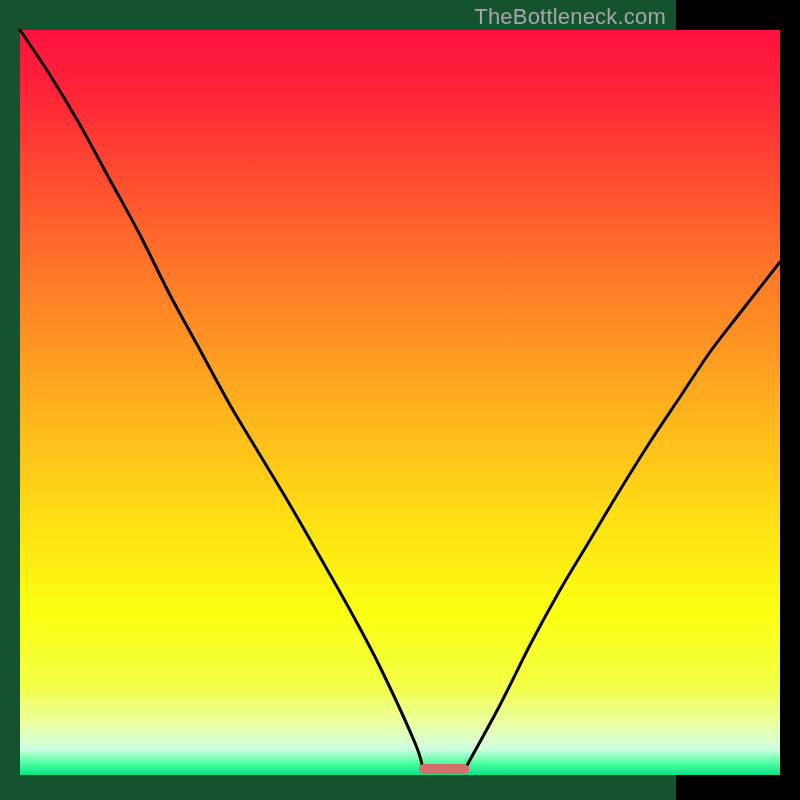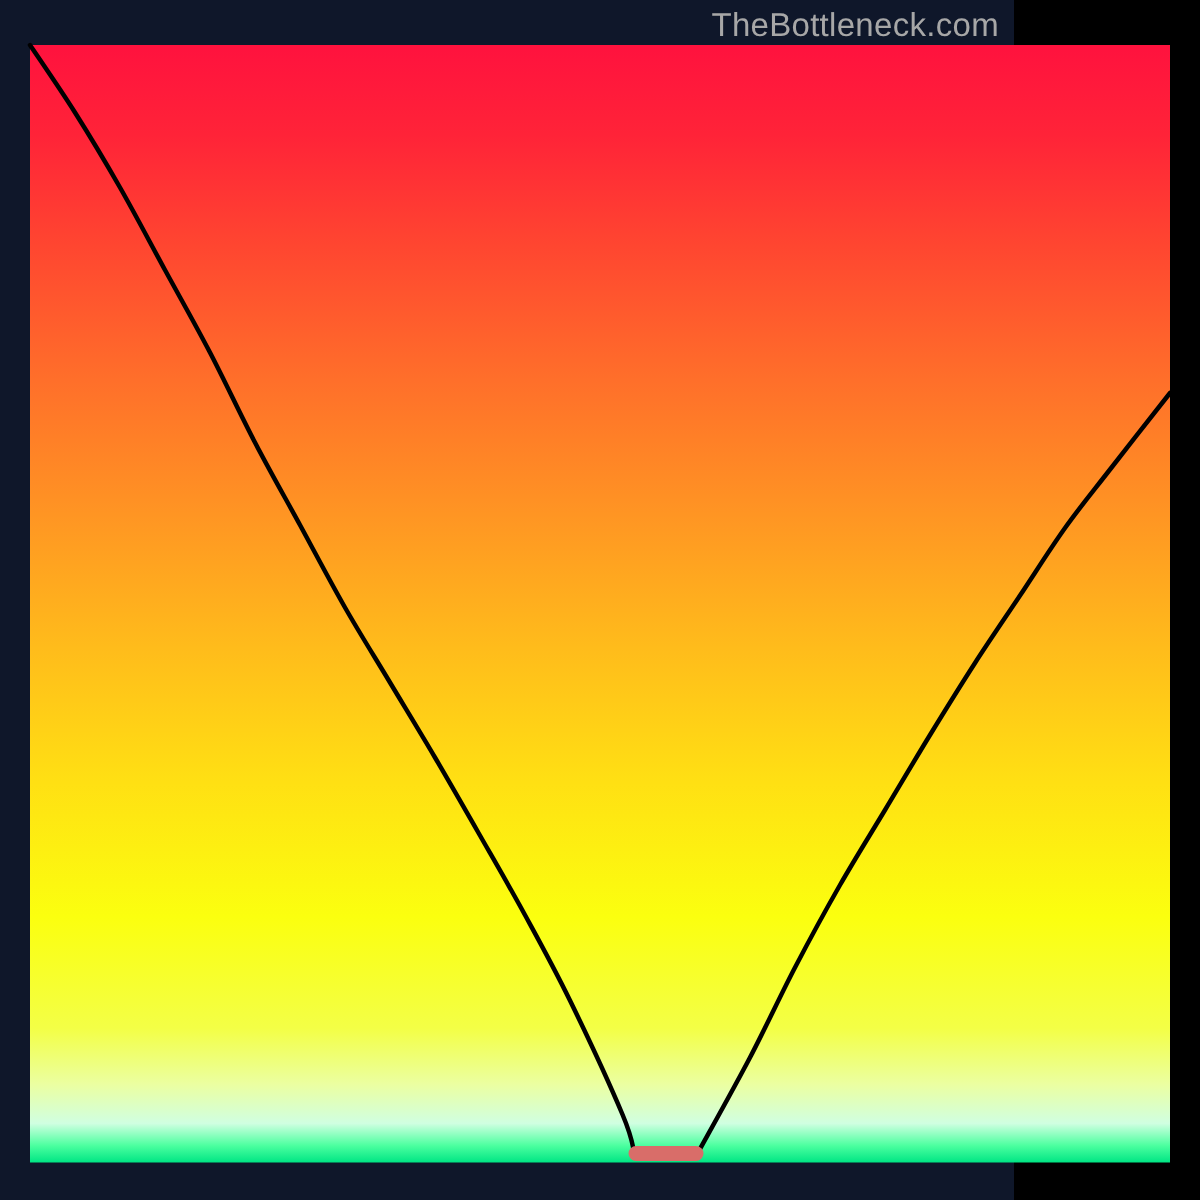--- a/index.html
+++ b/index.html
@@ -10,21 +10,21 @@
     background: #000;
     overflow: hidden;
     font-family: Arial, Helvetica, sans-serif;
   }
   .frame {
     position: absolute;
     top: 0;
     left: 0;
     width: 676px;
     height: 800px;
-    background: #0f172a;
+    background: #14532d;
   }
   .watermark {
     position: absolute;
     top: 4px;
     right: 10px;
     color: #a7a7a7;
     font-size: 22px;
     letter-spacing: 0.2px;
     font-weight: 400;
     user-select: none;

